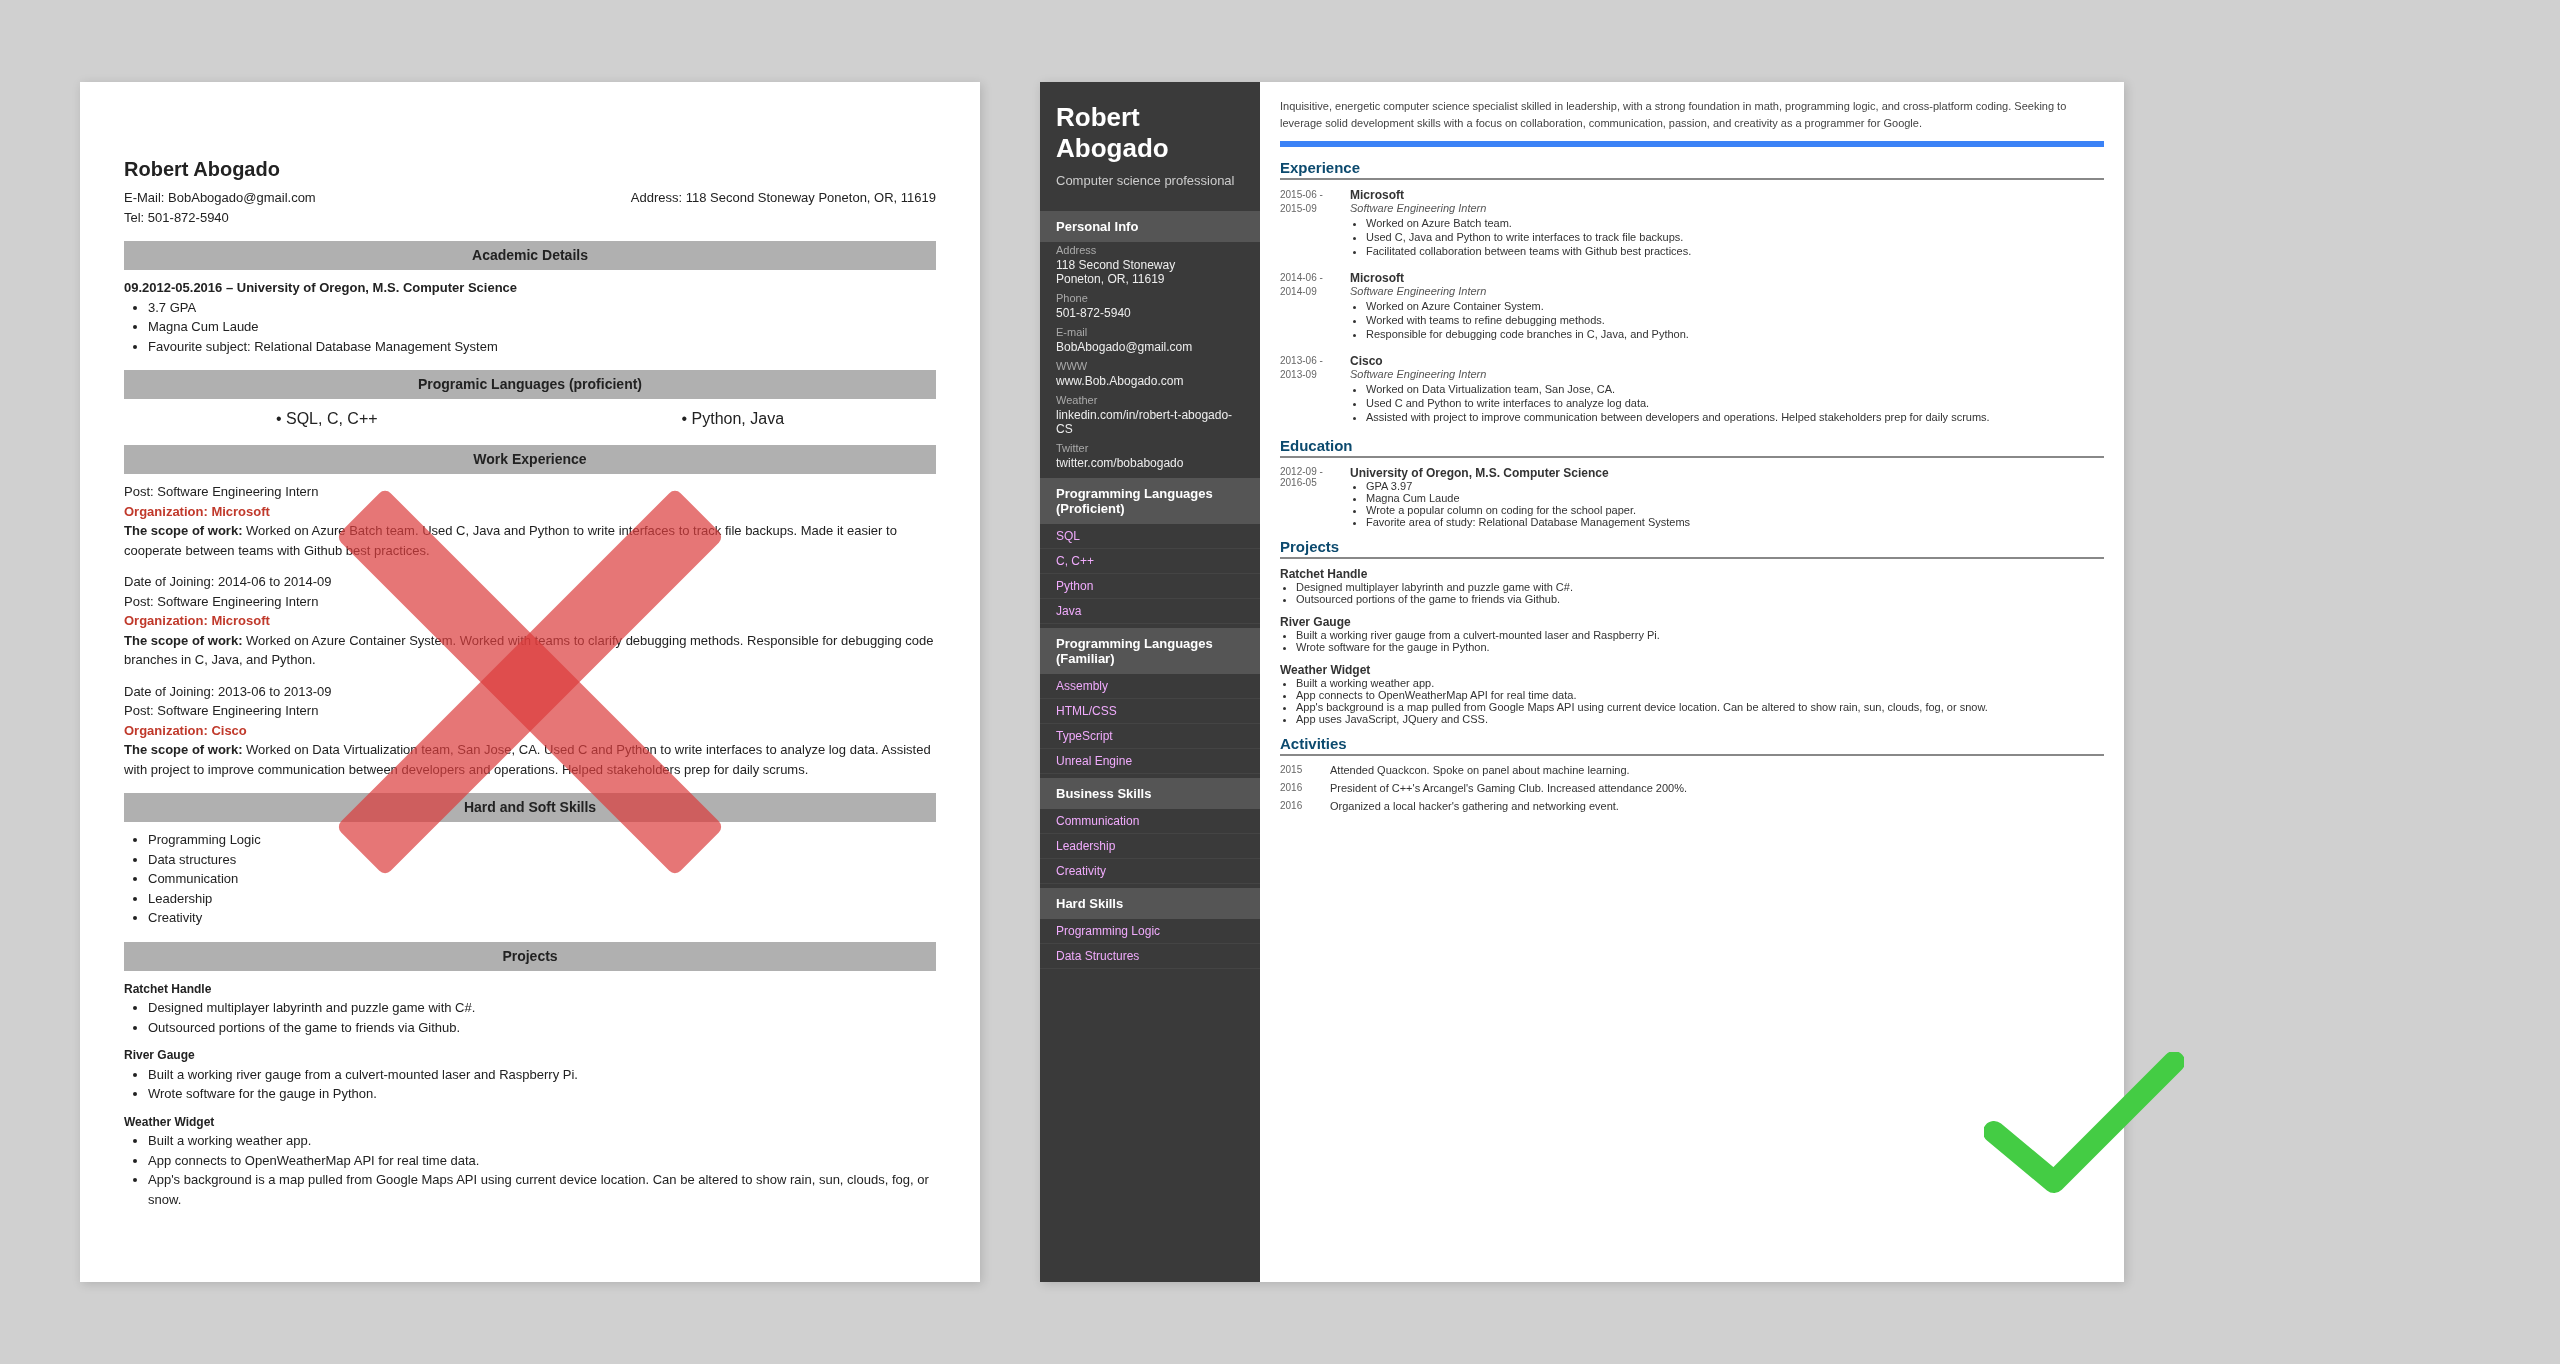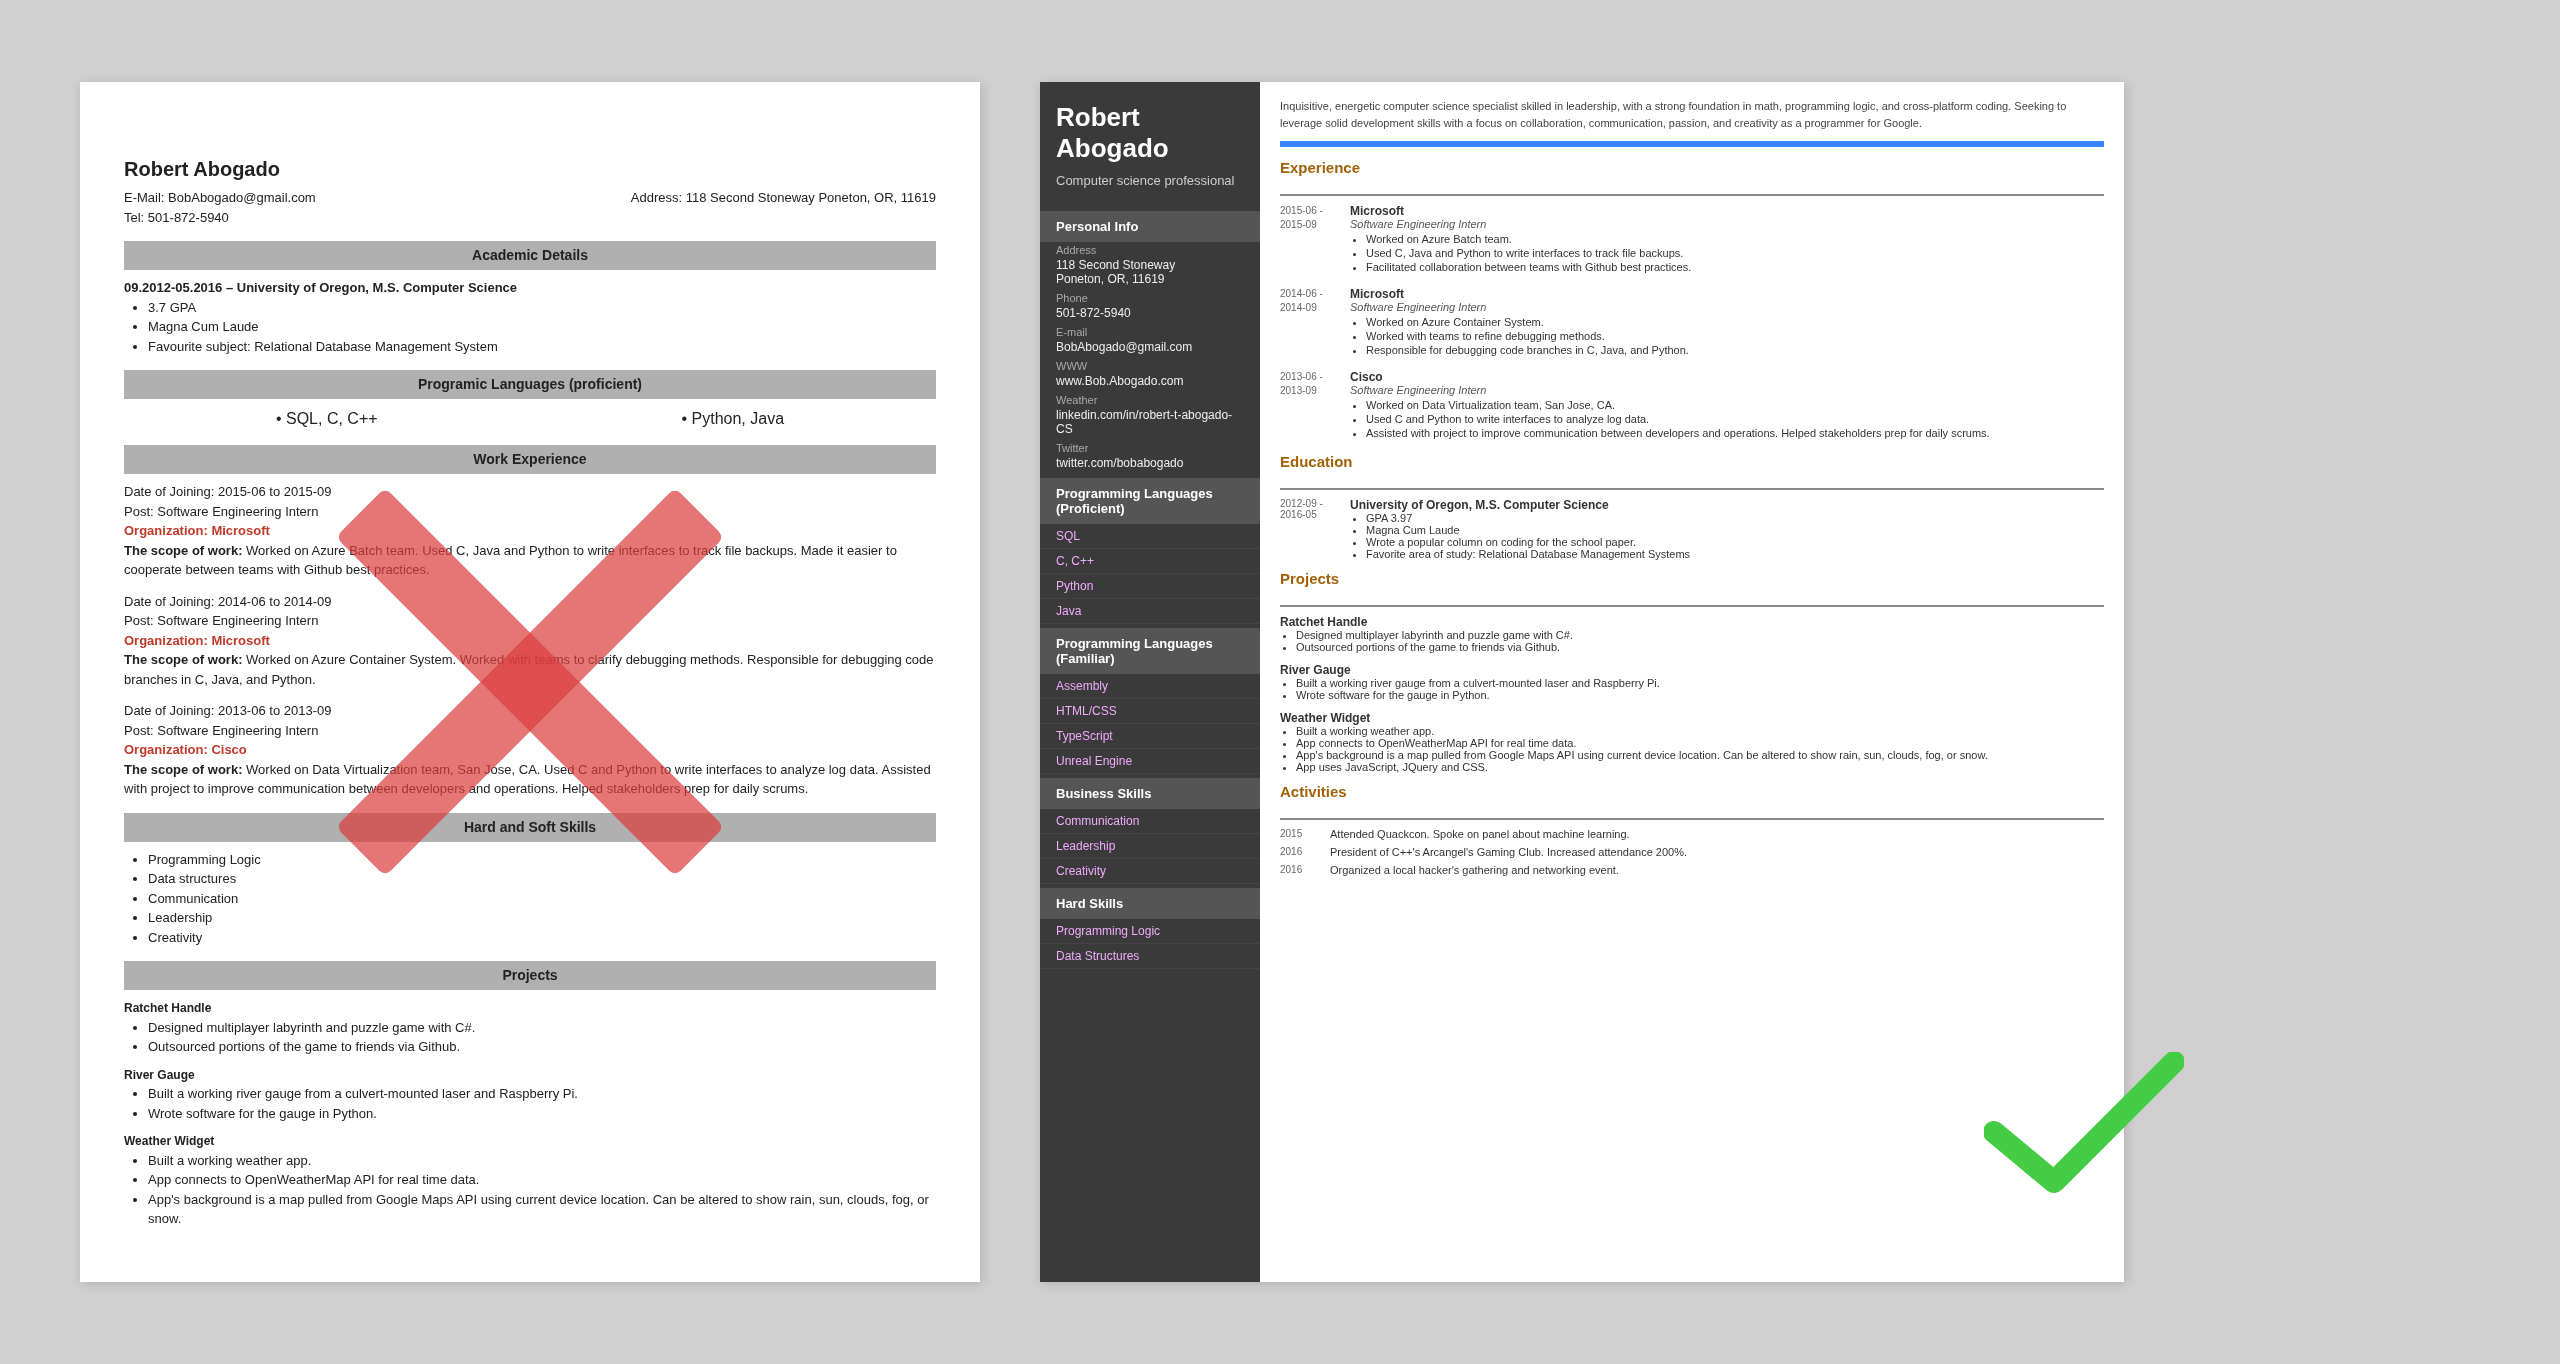--- a/index.html
+++ b/index.html
@@ -198,24 +198,24 @@
       font-size: 11px;
       color: #444;
       line-height: 1.5;
       margin-bottom: 12px;
       border-bottom: 6px solid #3b82f6;
       padding-bottom: 10px;
     }
     .main-section-title {
       font-size: 15px;
       font-weight: bold;
-      color: #a16207;
+      color: #0c4a6e;
       border-bottom: 2px solid #888;
       margin-bottom: 8px;
-      padding-bottom: 18px;
+      padding-bottom: 2px;
     }
     .exp-entry {
       display: flex;
       margin-bottom: 12px;
       font-size: 11px;
     }
     .exp-date {
       width: 70px;
       flex-shrink: 0;
       color: #666;
@@ -297,21 +297,20 @@
     </div>
 
     <div class="section-header">Programic Languages (proficient)</div>
     <div class="prog-lang-row">
       <span>• <span>SQL, C, C++</span></span>
       <span>• <span>Python, Java</span></span>
     </div>
 
     <div class="section-header">Work Experience</div>
     <div class="work-entry">
-      <div>Date of Joining: 2015-06 to 2015-09</div>
       <div>Post: Software Engineering Intern</div>
       <div class="org">Organization: Microsoft</div>
       <div><span class="scope-label">The scope of work:</span> Worked on Azure Batch team. Used C, Java and Python to write interfaces to track file backups. Made it easier to cooperate between teams with Github best practices.</div>
     </div>
     <div class="work-entry">
       <div>Date of Joining: 2014-06 to 2014-09</div>
       <div>Post: Software Engineering Intern</div>
       <div class="org">Organization: Microsoft</div>
       <div><span class="scope-label">The scope of work:</span> Worked on Azure Container System. Worked with teams to clarify debugging methods. Responsible for debugging code branches in C, Java, and Python.</div>
     </div>

